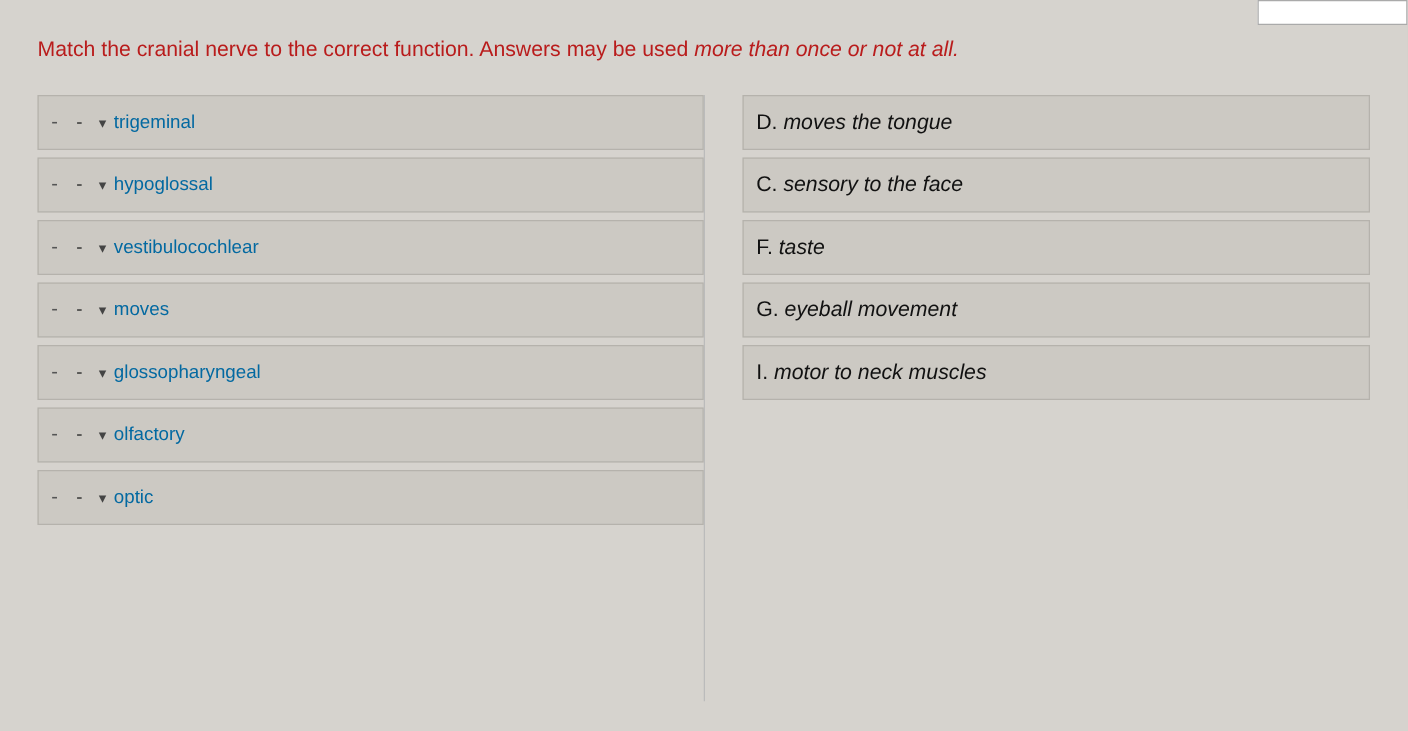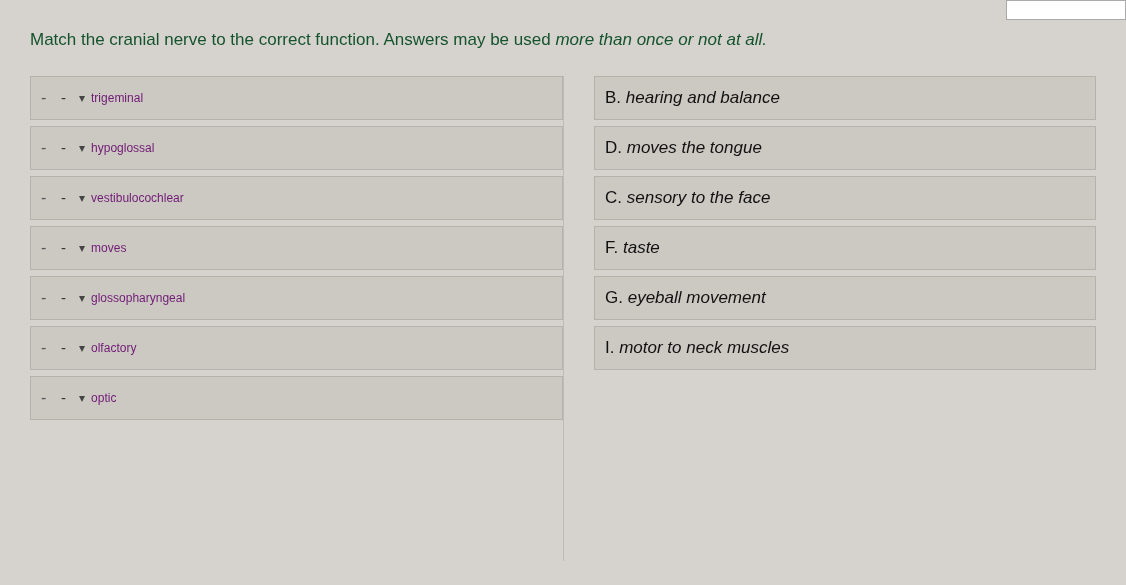--- a/index.html
+++ b/index.html
@@ -31,21 +31,21 @@
       top: 0;
       right: 0;
       width: 120px;
       height: 20px;
       background-color: #ffffff;
       border: 1px solid #aaa;
     }
 
     .instructions {
       font-size: 17px;
-      color: #14532d;
+      color: #b91c1c;
       margin-bottom: 24px;
       margin-top: 8px;
       line-height: 1.4;
     }
 
     .instructions em {
       font-style: italic;
     }
 
     .main-content {
@@ -106,22 +106,22 @@
     }
 
     .chevron-icon {
       font-size: 12px;
       color: #444;
       margin-left: 2px;
       pointer-events: none;
     }
 
     .match-label {
-      font-size: 12px;
-      color: #701a75;
+      font-size: 15px;
+      color: #0369a1;
     }
 
     .answer-item {
       display: flex;
       align-items: center;
       padding: 8px 10px;
       min-height: 44px;
       background-color: #ccc9c3;
       border: 1px solid #b5b2ac;
     }
@@ -200,23 +200,20 @@
           <span class="dash">-</span>
           <div class="dropdown-wrapper">
             <select><option value="-">-</option><option value="A">A</option><option value="B">B</option><option value="C">C</option><option value="D">D</option><option value="E">E</option><option value="F">F</option><option value="G">G</option><option value="H">H</option><option value="I">I</option></select>
             <span class="chevron-icon">▾</span>
           </div>
           <span class="match-label">optic</span>
         </div>
       </div>
     <div class="right-column" id="right-col">
         <div class="answer-item">
-          <span class="answer-label"><span class="answer-letter">B.</span> hearing and balance</span>
-        </div>
-        <div class="answer-item">
           <span class="answer-label"><span class="answer-letter">D.</span> moves the tongue</span>
         </div>
         <div class="answer-item">
           <span class="answer-label"><span class="answer-letter">C.</span> sensory to the face</span>
         </div>
         <div class="answer-item">
           <span class="answer-label"><span class="answer-letter">F.</span> taste</span>
         </div>
         <div class="answer-item">
           <span class="answer-label"><span class="answer-letter">G.</span> eyeball movement</span>

